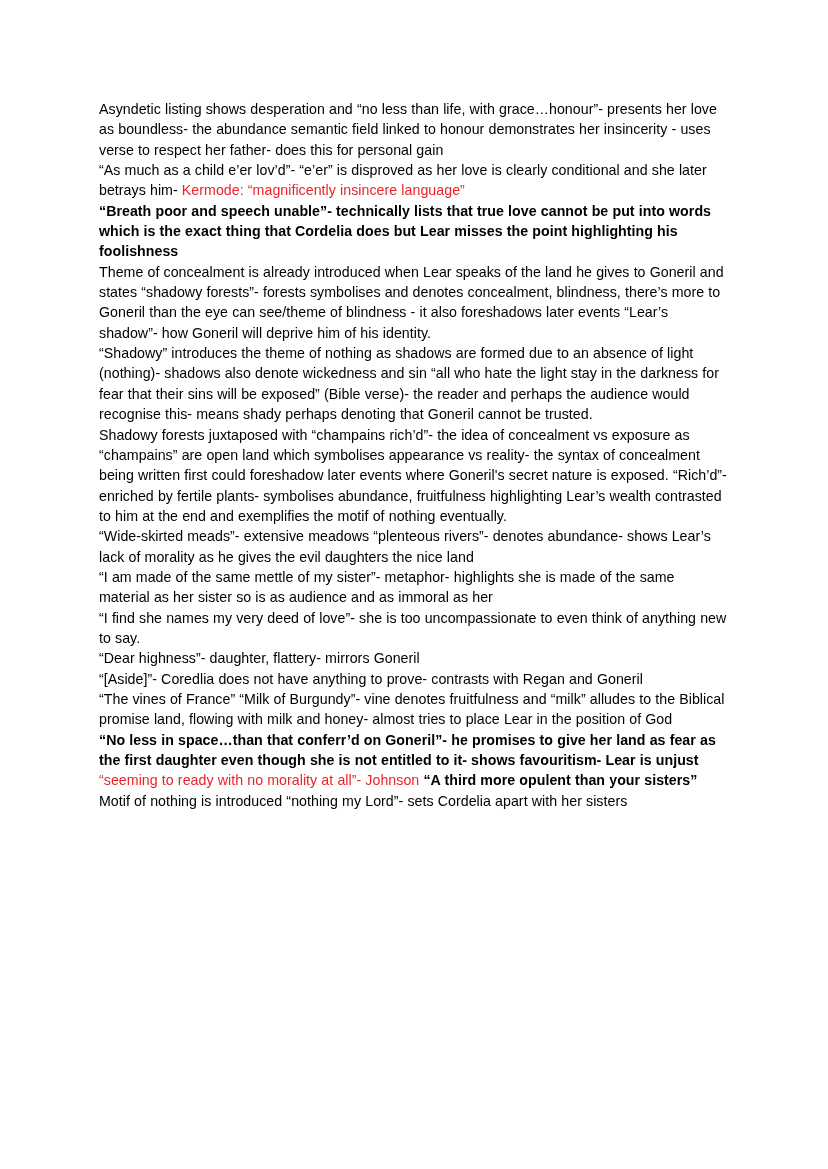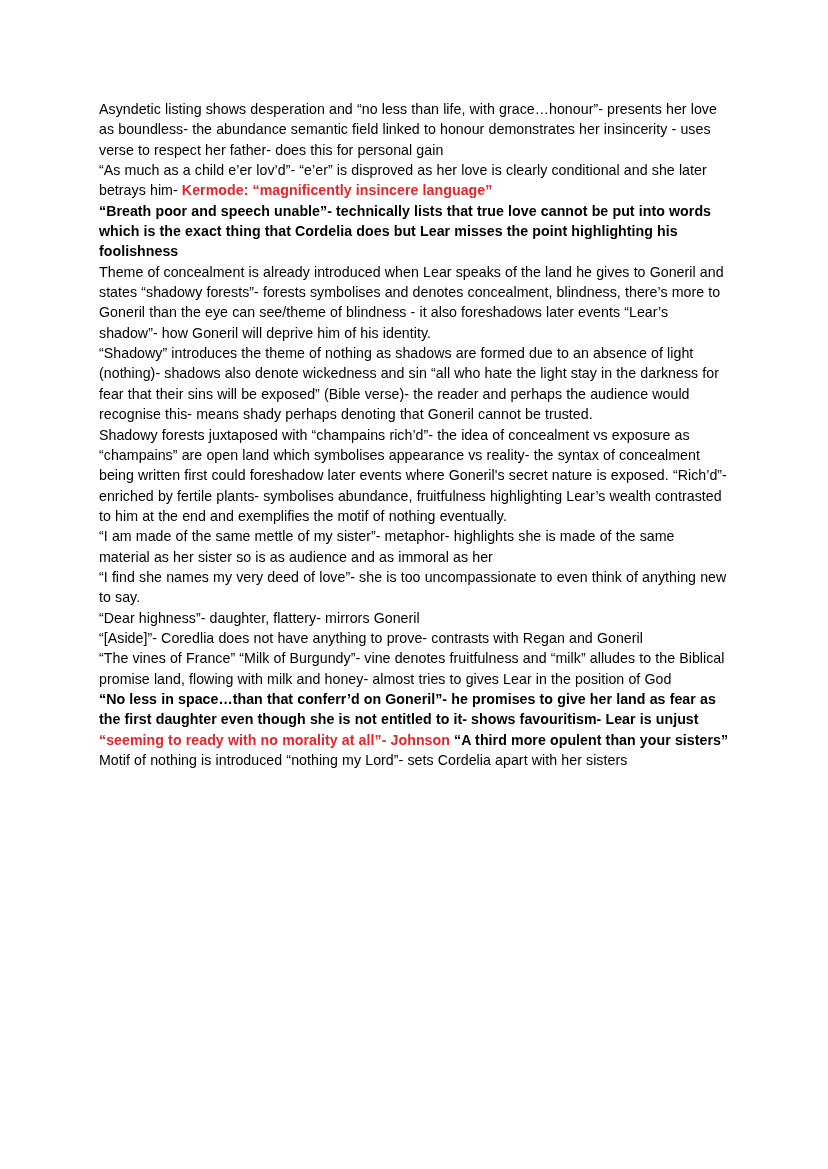--- a/index.html
+++ b/index.html
@@ -36,38 +36,39 @@
     color: #000000;
   }
   .para.bold {
     font-weight: bold;
   }
   .seg-bold {
     font-weight: bold;
   }
   .seg-red {
     color: #e8242a;
-    font-weight: bold;
+    font-weight: normal;
   }
   .seg-normal {
     font-weight: normal;
   }
 </style>
 </head>
 <body>
 
 <div class="page">
   <div class="doc-body" id="doc-body">
       <p class="para"><span class="seg-normal">Asyndetic listing shows desperation and “no less than life, with grace…honour”- presents her love as boundless- the abundance semantic field linked to honour demonstrates her insincerity - uses verse to respect her father- does this for personal gain</span></p>
       <p class="para"><span class="seg-normal">“As much as a child e’er lov’d”- “e’er” is disproved as her love is clearly conditional and she later betrays him- </span><span class="seg-red">Kermode: “magnificently insincere language”</span></p>
       <p class="para bold"><span class="seg-bold">“Breath poor and speech unable”- technically lists that true love cannot be put into words which is the exact thing that Cordelia does but Lear misses the point highlighting his foolishness</span></p>
       <p class="para"><span class="seg-normal">Theme of concealment is already introduced when Lear speaks of the land he gives to Goneril and states “shadowy forests”- forests symbolises and denotes concealment, blindness, there’s more to Goneril than the eye can see/theme of blindness - it also foreshadows later events “Lear’s shadow”- how Goneril will deprive him of his identity.</span></p>
       <p class="para"><span class="seg-normal">“Shadowy” introduces the theme of nothing as shadows are formed due to an absence of light (nothing)- shadows also denote wickedness and sin “all who hate the light stay in the darkness for fear that their sins will be exposed” (Bible verse)- the reader and perhaps the audience would recognise this- means shady perhaps denoting that Goneril cannot be trusted.</span></p>
       <p class="para"><span class="seg-normal">Shadowy forests juxtaposed with “champains rich’d”- the idea of concealment vs exposure as “champains” are open land which symbolises appearance vs reality- the syntax of concealment being written first could foreshadow later events where Goneril's secret nature is exposed. “Rich’d”- enriched by fertile plants- symbolises abundance, fruitfulness highlighting Lear’s wealth contrasted to him at the end and exemplifies the motif of nothing eventually.</span></p>
+      <p class="para"><span class="seg-normal">“Wide-skirted meads”- extensive meadows “plenteous rivers”- denotes abundance- shows Lear’s lack of morality as he gives the evil daughters the nice land</span></p>
       <p class="para"><span class="seg-normal">“I am made of the same mettle of my sister”- metaphor- highlights she is made of the same material as her sister so is as audience and as immoral as her</span></p>
       <p class="para"><span class="seg-normal">“I find she names my very deed of love”- she is too uncompassionate to even think of anything new to say.</span></p>
       <p class="para"><span class="seg-normal">“Dear highness”- daughter, flattery- mirrors Goneril</span></p>
       <p class="para"><span class="seg-normal">“[Aside]”- Coredlia does not have anything to prove- contrasts with Regan and Goneril</span></p>
-      <p class="para"><span class="seg-normal">“The vines of France” “Milk of Burgundy”- vine denotes fruitfulness and “milk” alludes to the Biblical promise land, flowing with milk and honey- almost tries to gives Lear in the position of God</span></p>
+      <p class="para"><span class="seg-normal">“The vines of France” “Milk of Burgundy”- vine denotes fruitfulness and “milk” alludes to the Biblical promise land, flowing with milk and honey- almost tries to place Lear in the position of God</span></p>
       <p class="para bold"><span class="seg-bold">“No less in space…than that conferr’d on Goneril”- he promises to give her land as fear as the first daughter even though she is not entitled to it- shows favouritism- Lear is unjust </span><span class="seg-red">“seeming to ready with no morality at all”- Johnson</span><span class="seg-bold"> “A third more opulent than your sisters”</span></p>
       <p class="para"><span class="seg-normal">Motif of nothing is introduced “nothing my Lord”- sets Cordelia apart with her sisters</span></p>
     </div>
 </div>
 
 </body></html>

